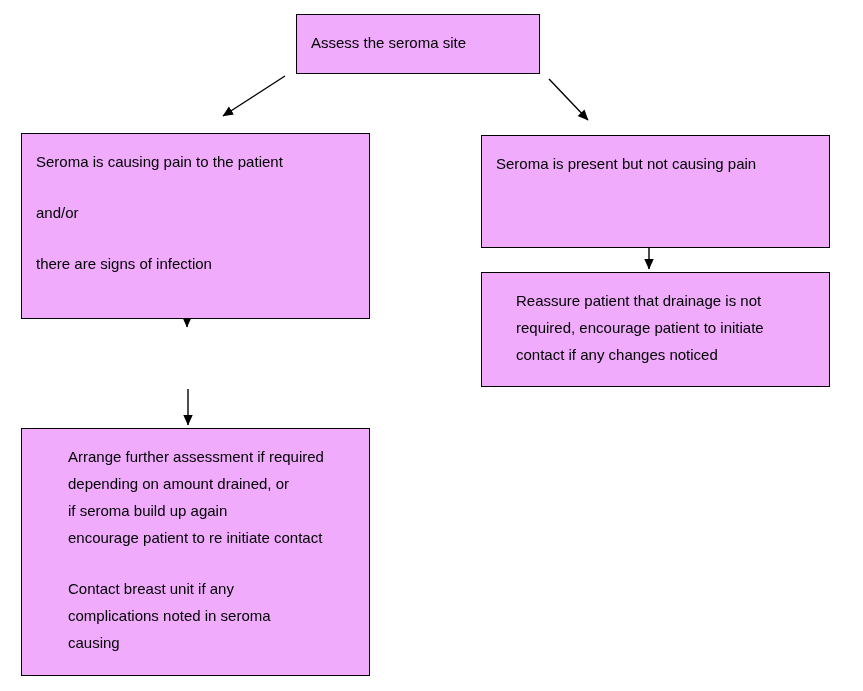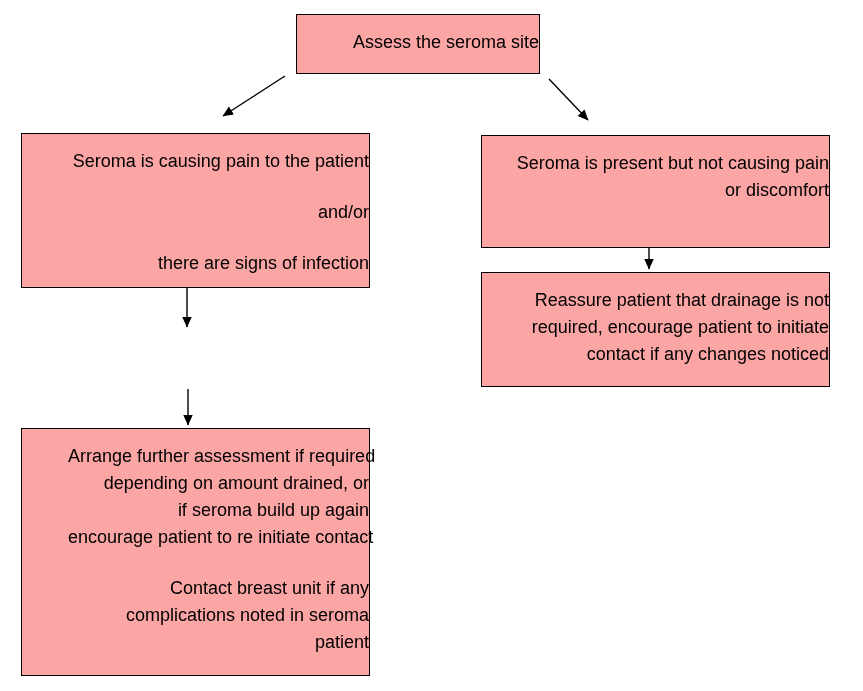--- a/index.html
+++ b/index.html
@@ -15,44 +15,43 @@
     position: relative;
     width: 863px;
     height: 691px;
     background: #ffffff;
     overflow: hidden;
   }
   .node {
     position: absolute;
     box-sizing: border-box;
     border: 1px solid #000000;
-    background: #fca5a5;
-    font-size: 18px;
+    background: #f0abfc;
+    font-size: 15px;
     line-height: 1.0;
     color: #000000;
-    text-align: right;
   }
   .node .body {
     padding: 14px 0 0 14px;
   }
   .node .line {
     display: block;
     white-space: pre;
     margin: 0;
   }
   
   .tight .line { line-height: 27px; }
   
   .spaced .line { line-height: 27px; }
   .para { display: block; }
   .para + .para { margin-top: 24px; }
 
   
   #node-assess      { left: 296px; top: 14px;  width: 244px; height: 60px; }
-  #node-pain        { left: 21px;  top: 133px; width: 349px; height: 155px; }
+  #node-pain        { left: 21px;  top: 133px; width: 349px; height: 186px; }
   #node-proceed     { left: 21px;  top: 331px; width: 349px; height: 58px; }
   #node-arrange     { left: 21px;  top: 428px; width: 349px; height: 248px; padding-left: 32px; }
   #node-nopain      { left: 481px; top: 135px; width: 349px; height: 113px; }
   #node-reassure    { left: 481px; top: 272px; width: 349px; height: 115px; padding-left: 20px; }
 
   svg.connectors {
     position: absolute;
     left: 0;
     top: 0;
     width: 863px;
@@ -102,29 +101,28 @@
     <div class="body tight">
       <span class="para">
         <span class="line">Arrange further assessment if required</span>
         <span class="line">depending on amount drained, or</span>
         <span class="line">if seroma build up again</span>
         <span class="line">encourage patient to re initiate contact</span>
       </span>
       <span class="para">
         <span class="line">Contact breast unit if any</span>
         <span class="line">complications noted in seroma</span>
-        <span class="line">patient</span>
+        <span class="line">causing</span>
       </span>
     </div>
   </div>
 
   <div class="node" id="node-nopain">
     <div class="body tight">
       <span class="line">Seroma is present but not causing pain</span>
-      <span class="line">or discomfort</span>
     </div>
   </div>
 
   <div class="node" id="node-reassure">
     <div class="body tight">
       <span class="line">Reassure patient that drainage is not</span>
       <span class="line">required, encourage patient to initiate</span>
       <span class="line">contact if any changes noticed</span>
     </div>
   </div>

